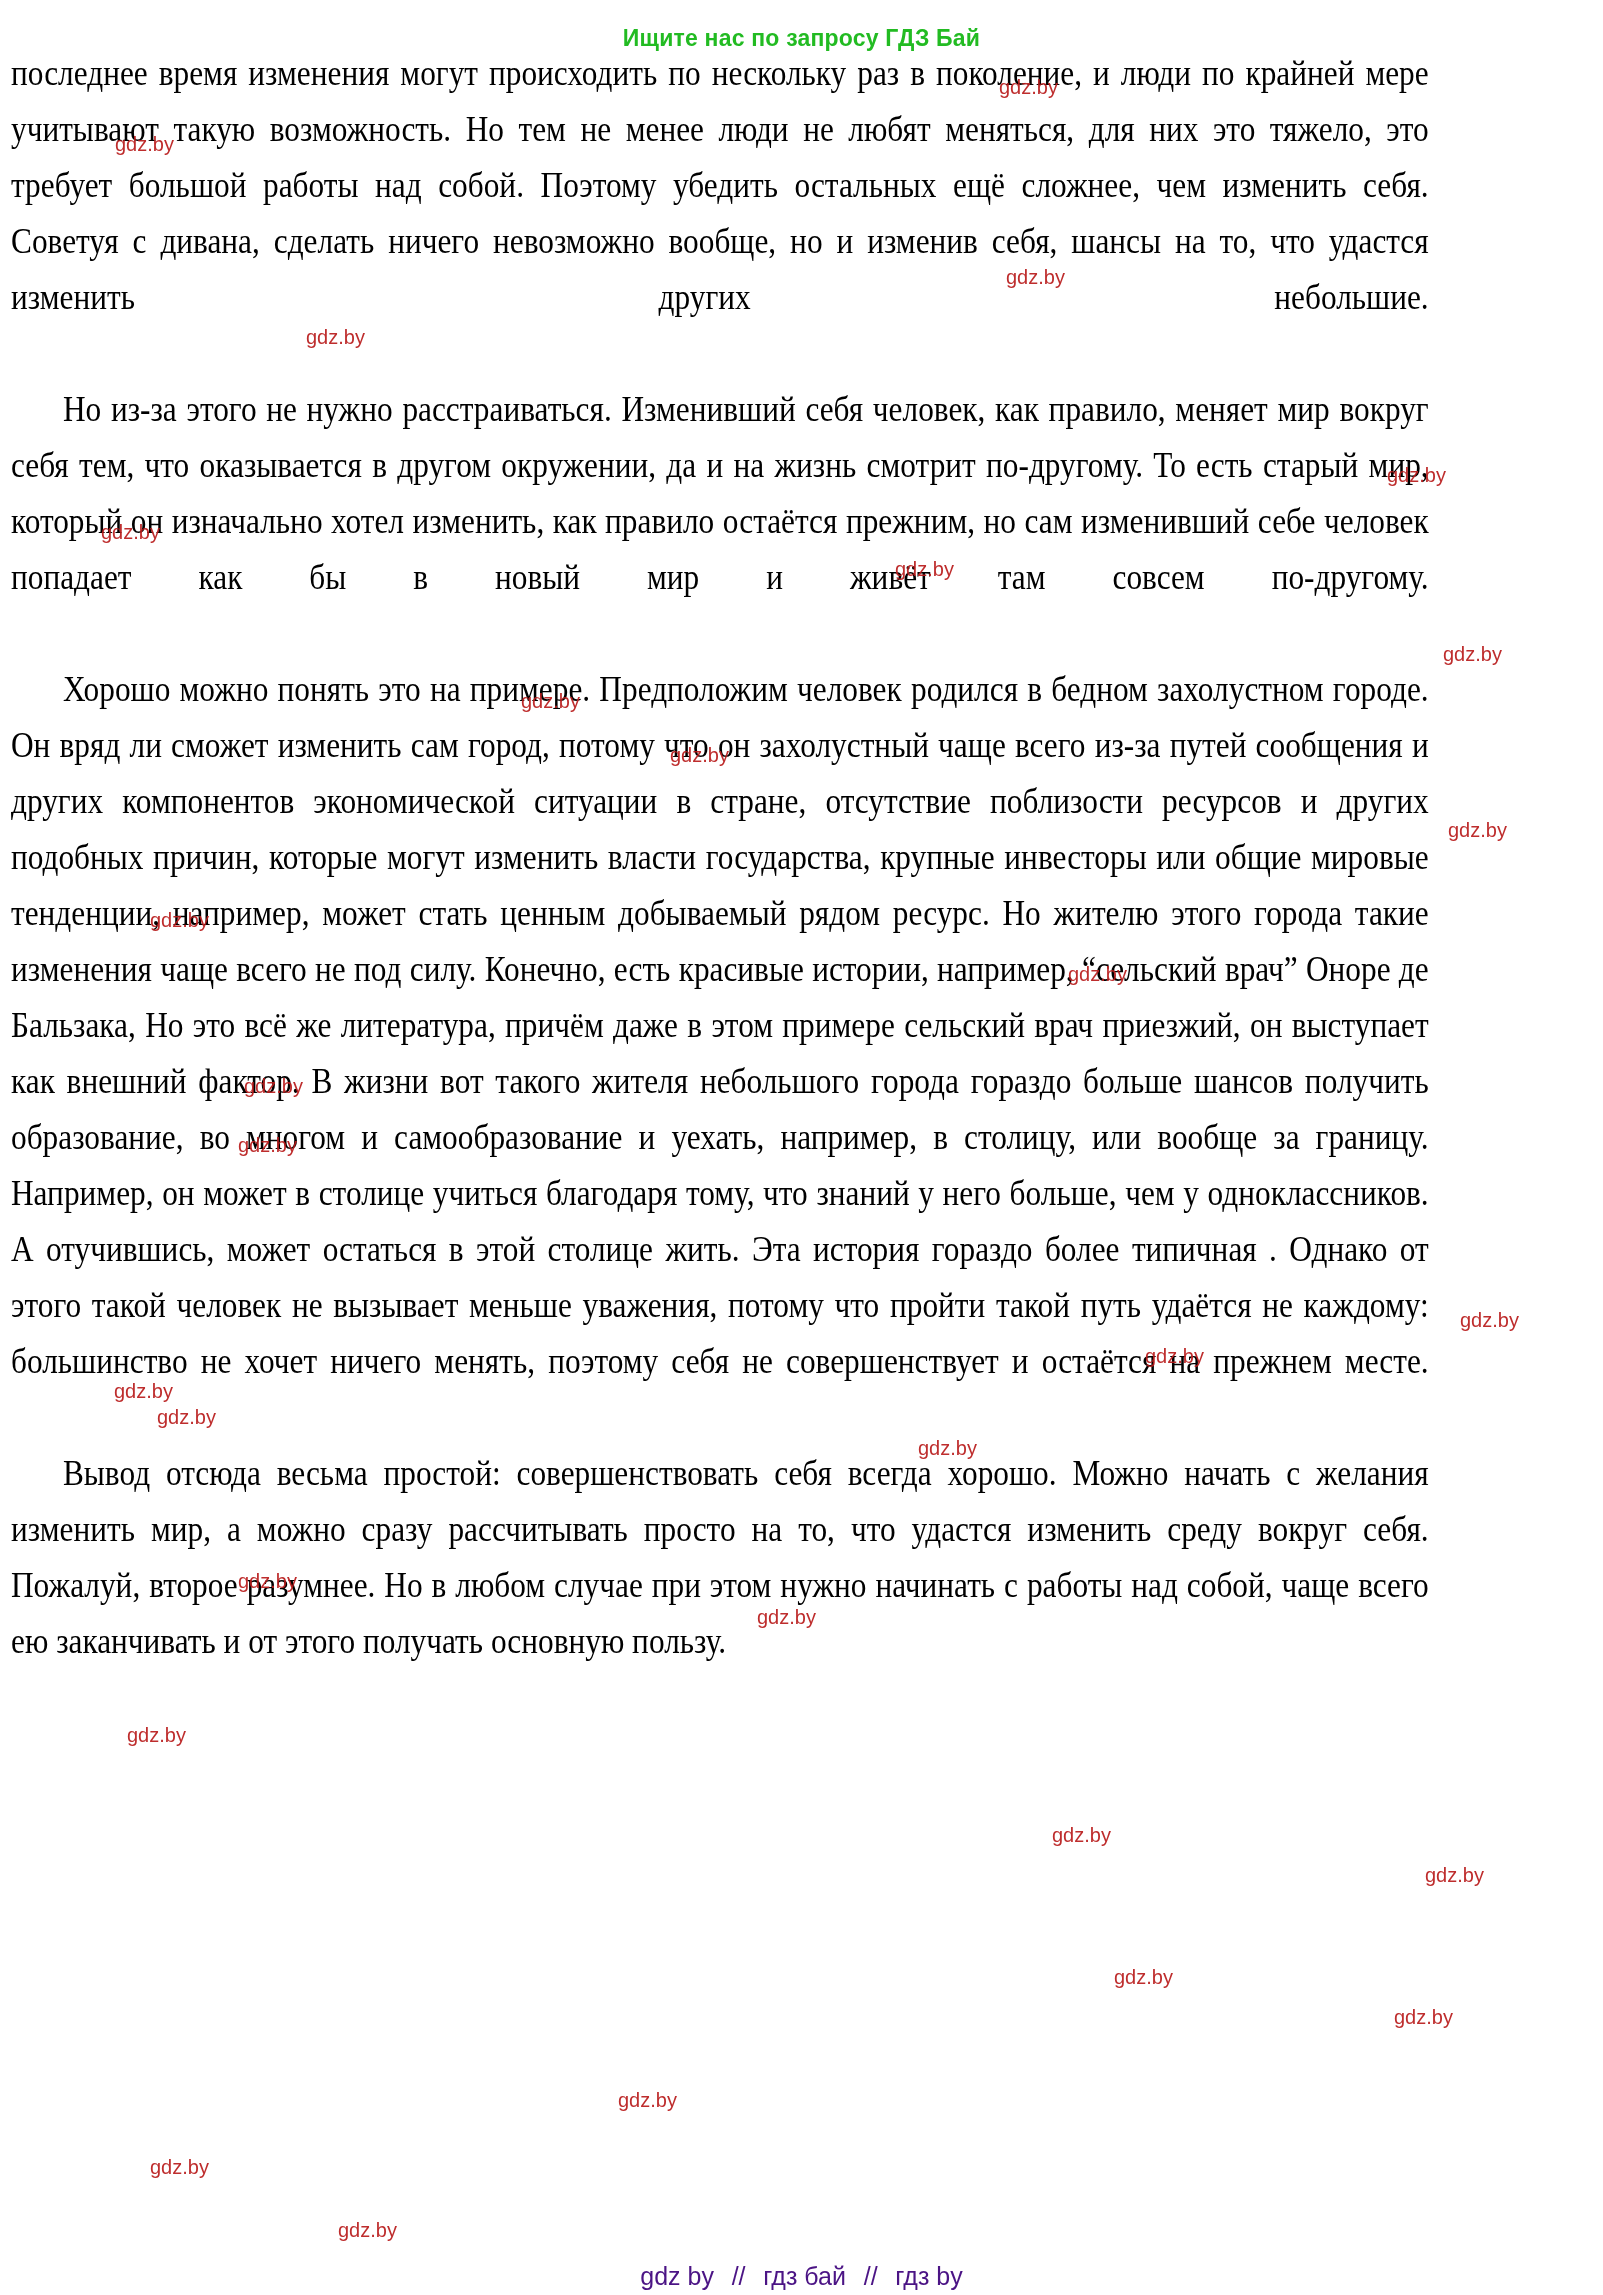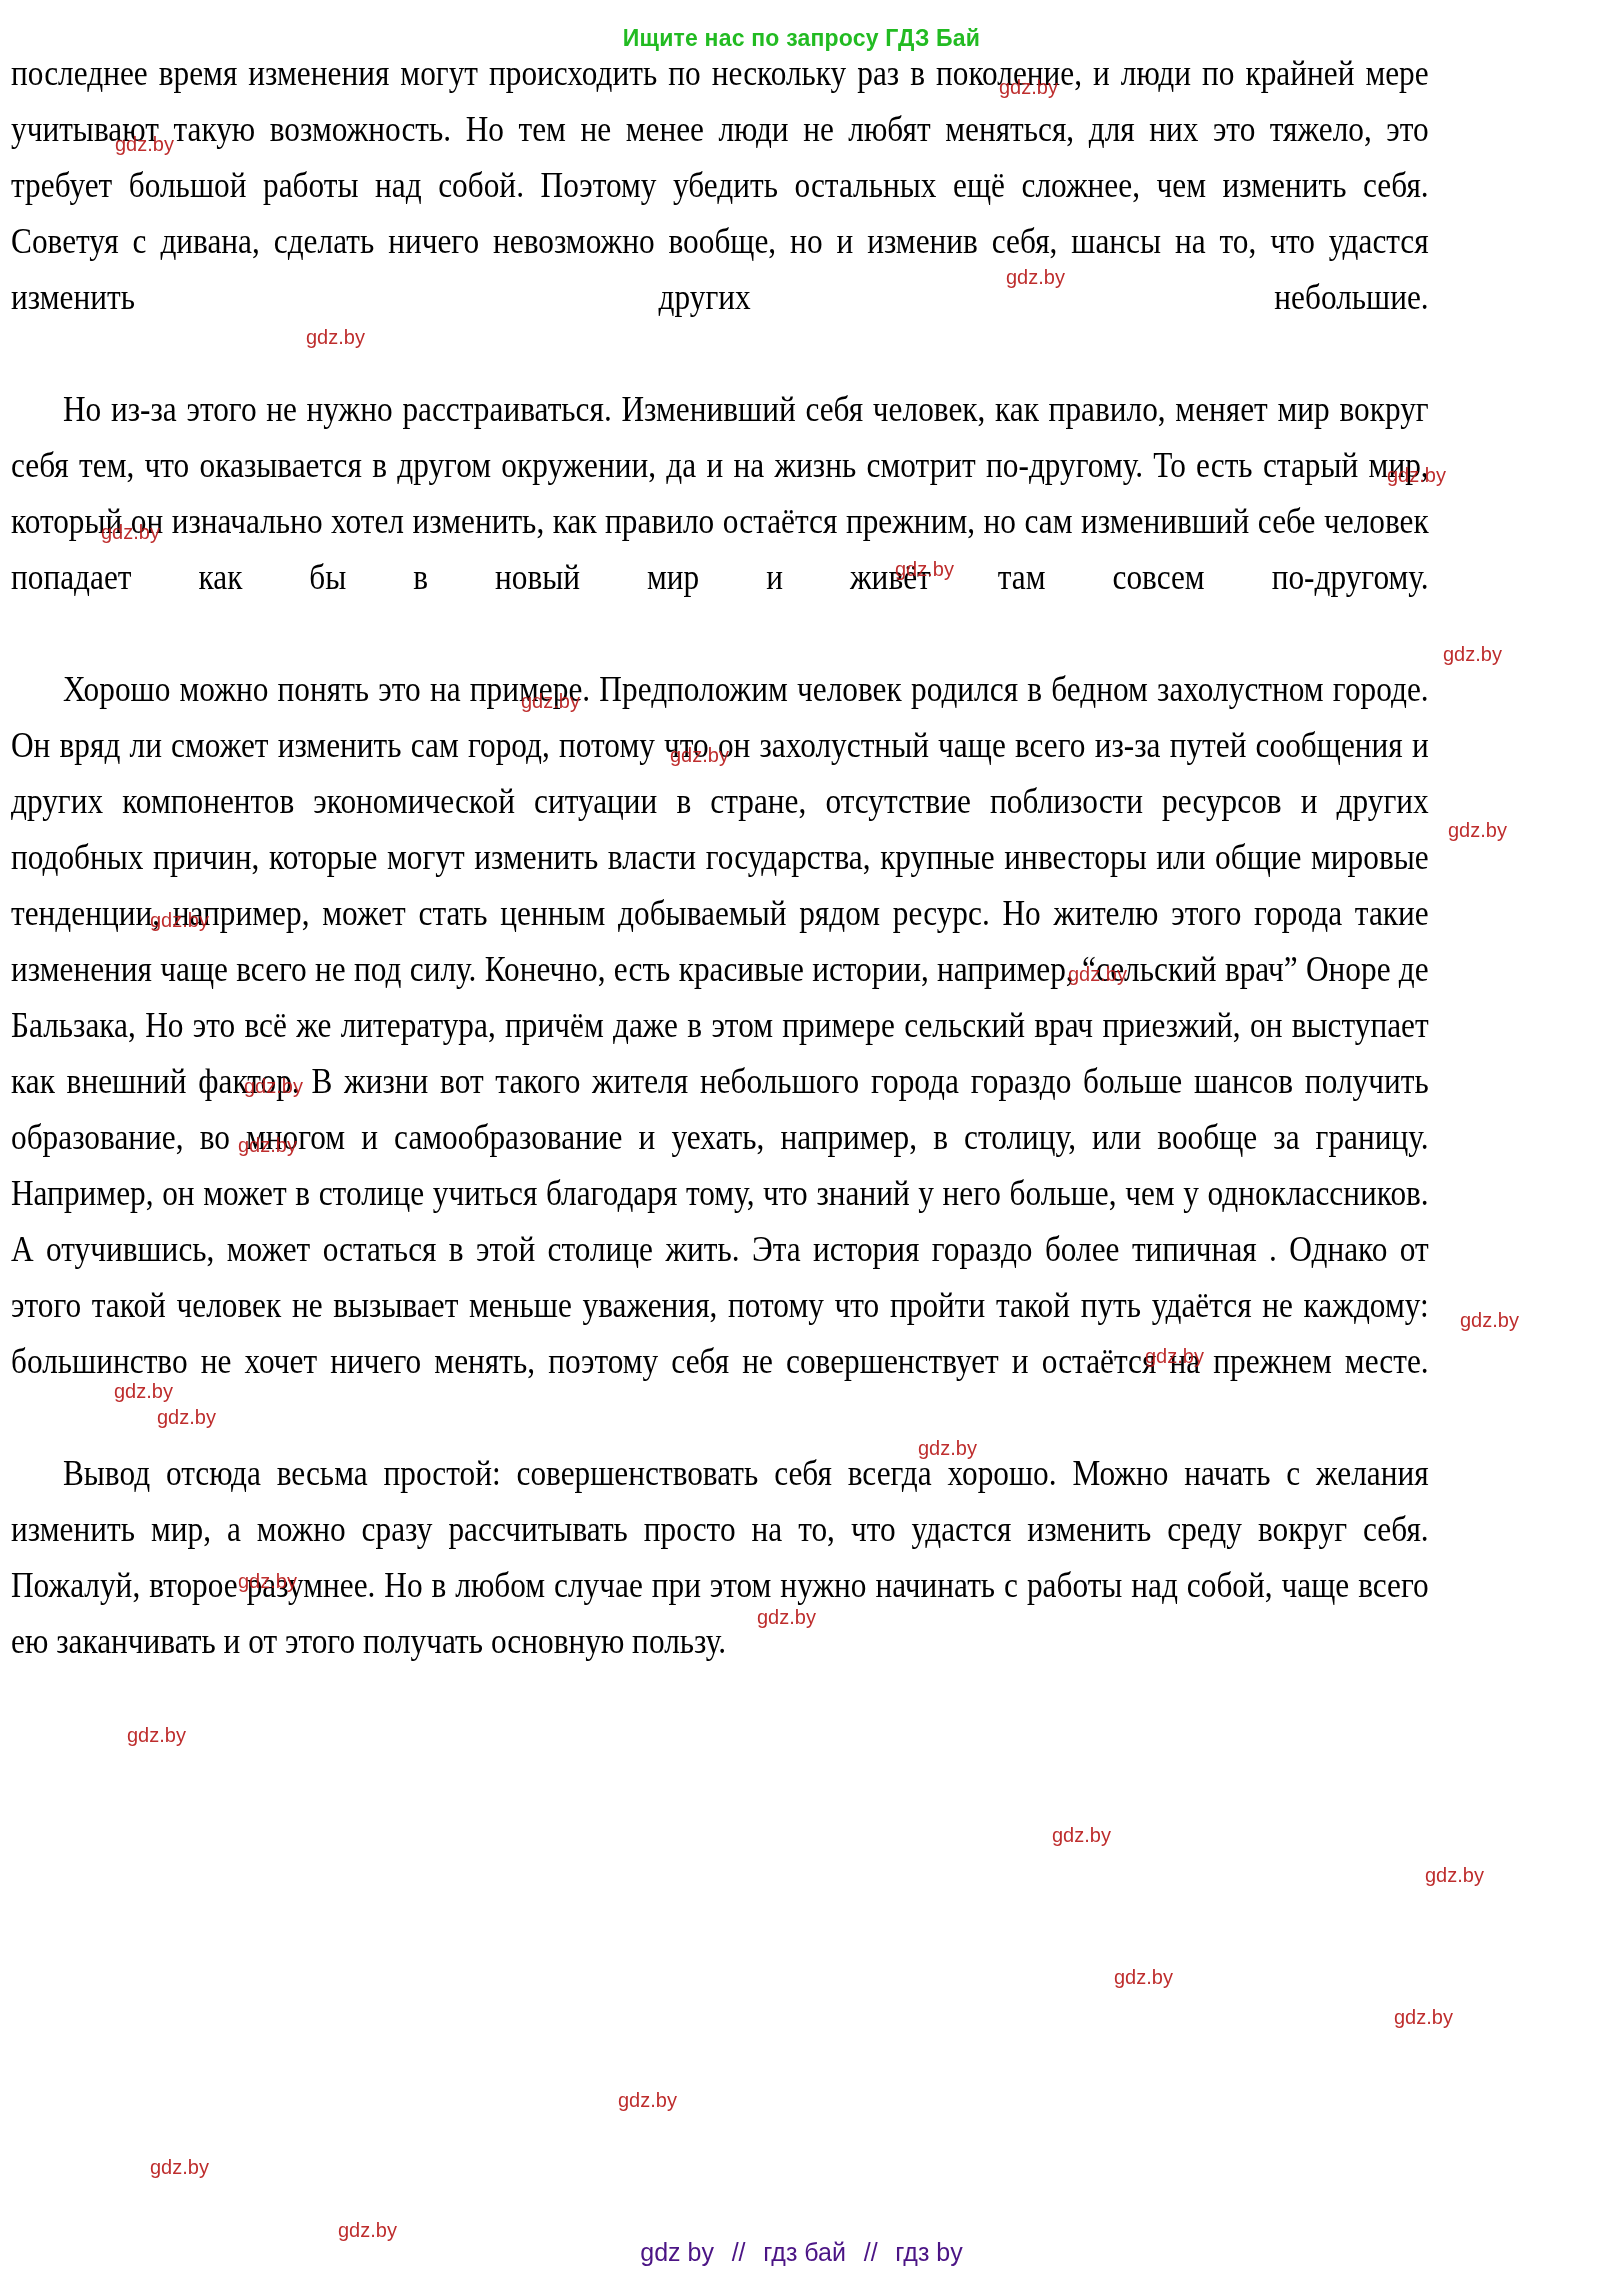--- a/index.html
+++ b/index.html
@@ -79,21 +79,21 @@
     white-space: nowrap;
     pointer-events: none;
     user-select: none;
     opacity: 0.92;
   }
 
   
   #site-footer {
     position: absolute;
     left: 0;
-    bottom: 27px;
+    bottom: 3px;
     width: 1603px;
     text-align: center;
     color: #4b1485;
     font-family: "Liberation Sans", "DejaVu Sans", sans-serif;
     font-size: 25px;
     line-height: 31px;
     white-space: nowrap;
   }
   #site-footer .sep { padding: 0 10.8px; }
 </style>

